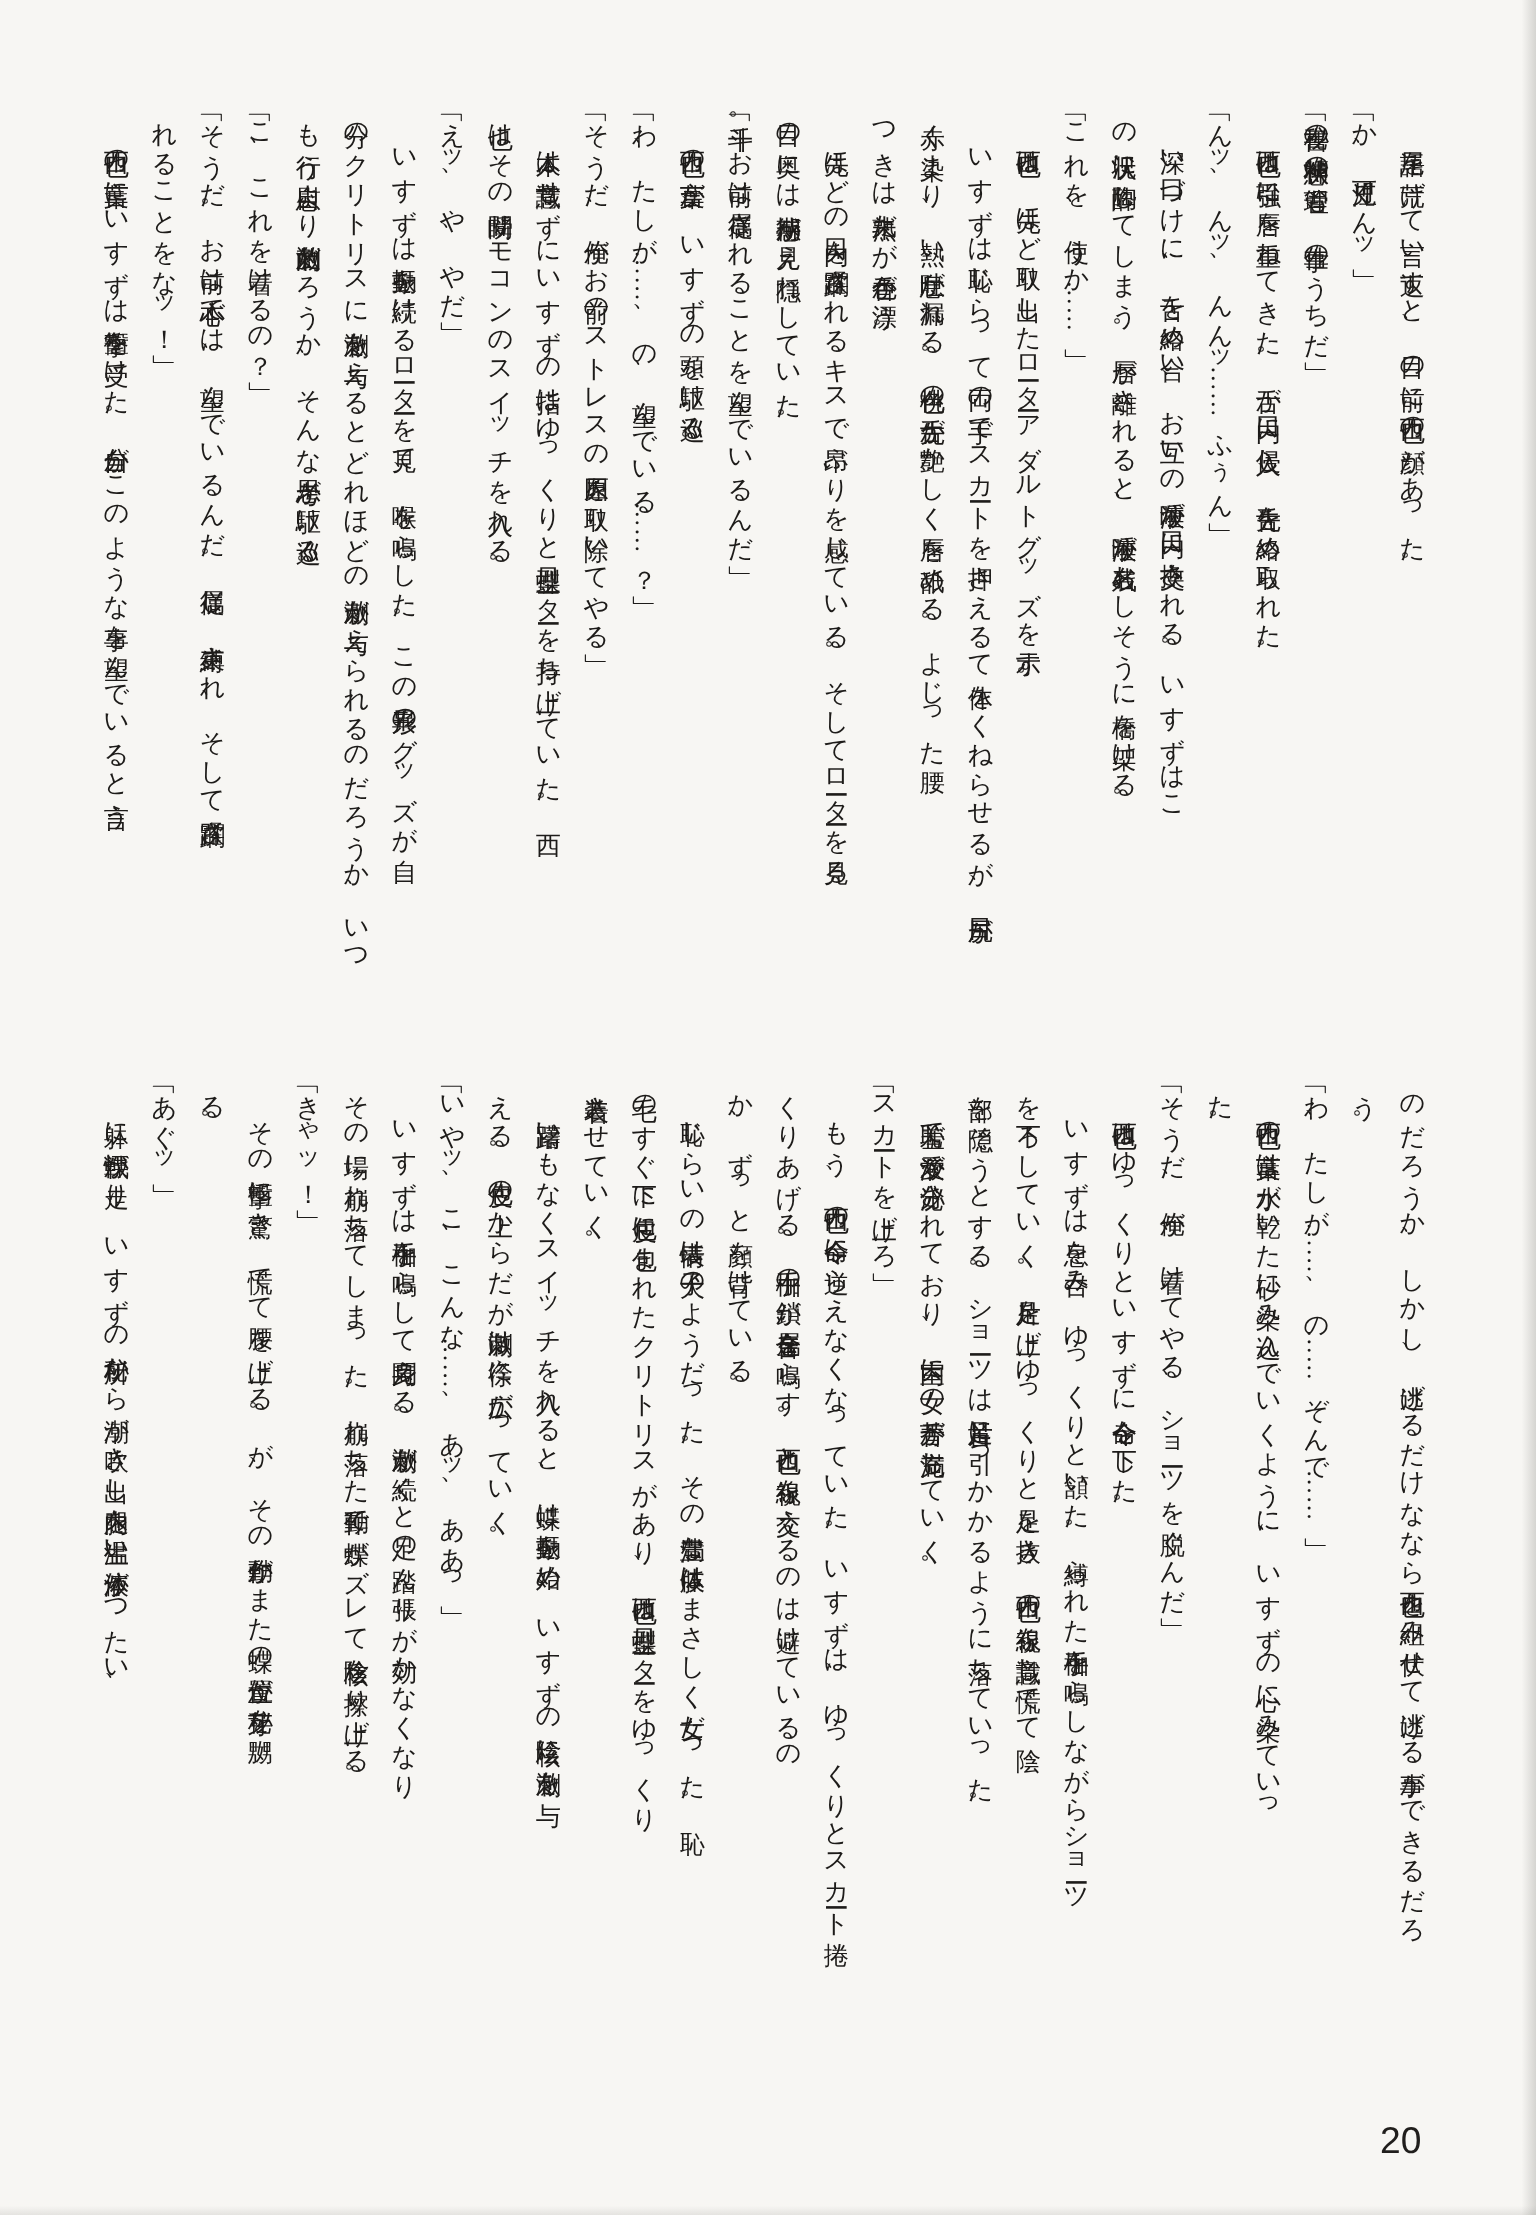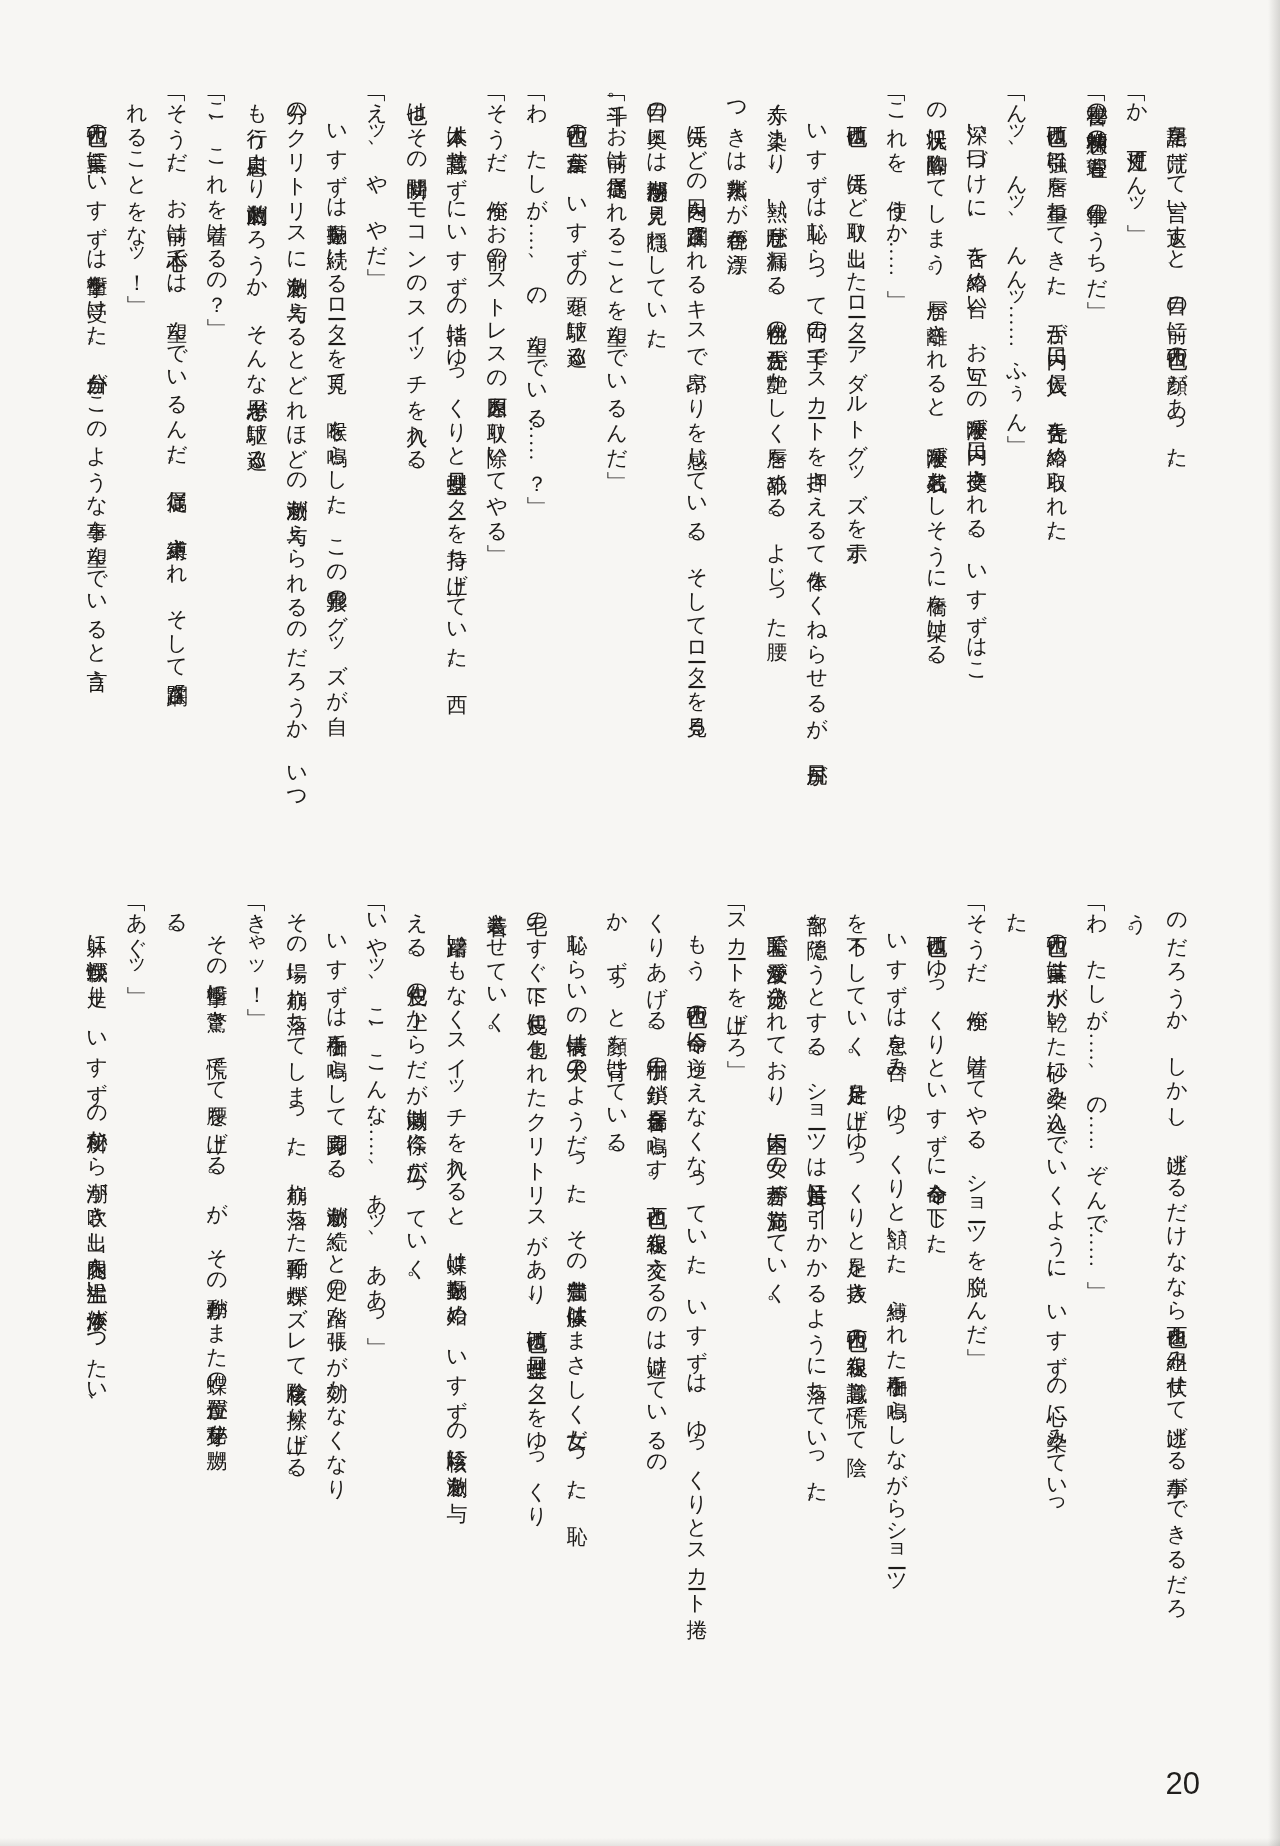--- a/index.html
+++ b/index.html
@@ -50,21 +50,21 @@
     margin: 0;
     padding: 0;
     line-height: 40px;      
     white-space: nowrap;    
   }
   .page-number {
     position: absolute;
     top: 1766px;
     right: 80px;
     width: 50px;
-    text-align: right;
+    text-align: left;
     font-family: "Liberation Sans", "DejaVu Sans", sans-serif;
     font-size: 31px;
     color: #201e1c;
   }
 </style>
 </head>
 <body>
 
 <div class="page">
 

